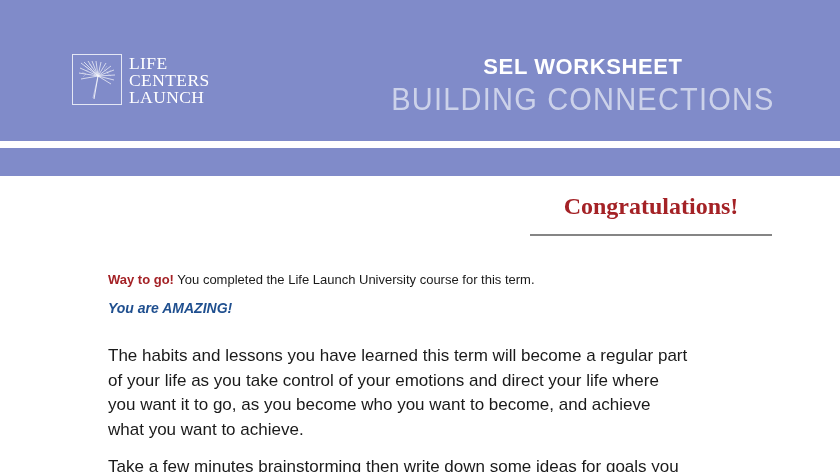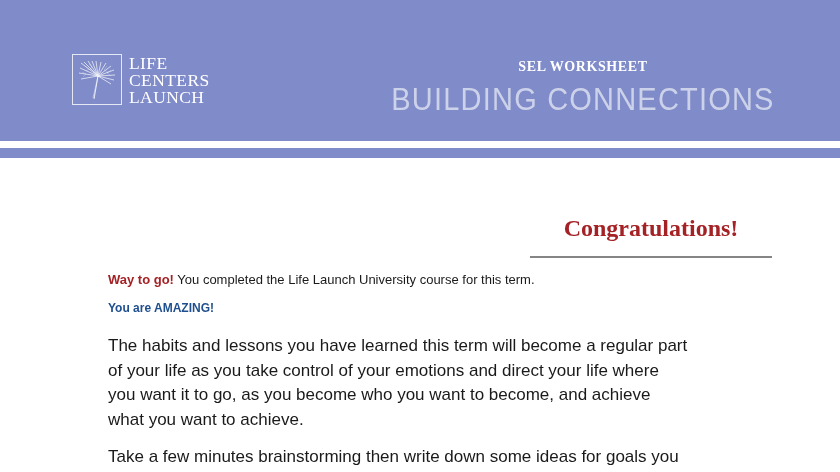--- a/index.html
+++ b/index.html
@@ -14,21 +14,21 @@
     font-family: "Liberation Sans", sans-serif;
     position: relative;
   }
 
   
   .header {
     position: absolute;
     left: 0;
     top: 0;
     width: 840px;
-    height: 141px;
+    height: 176px;
     background: #808bc9;
   }
 
   .header-gap {
     position: absolute;
     left: 0;
     top: 141px;
     width: 840px;
     height: 7px;
     background: #ffffff;
@@ -79,44 +79,44 @@
   
   .header-titles {
     position: absolute;
     left: 390px;
     top: 55px;
     width: 386px;
     text-align: center;
   }
   .title-main {
     color: #ffffff;
-    font-family: Liberation Serif, serif;
-    font-weight: bold;
-    font-size: 14px;
+    font-family: Liberation Sans, sans-serif;
+    font-weight: bold;
+    font-size: 22px;
     letter-spacing: 0.6px;
     line-height: 24px;
   }
   .title-sub {
     color: #ccd2ea;
     font-family: "Liberation Sans", sans-serif;
     font-weight: 300;
     font-size: 29px;
     letter-spacing: 1.2px;
     line-height: 34px;
     margin-top: 3px;
     transform: scaleY(1.05);
     transform-origin: top center;
     white-space: nowrap;
   }
 
   
   .congrats-wrap {
     position: absolute;
     left: 530px;
-    top: 214px;
+    top: 192px;
     width: 242px;
   }
   .congrats {
     color: #a42226;
     font-family: "Liberation Serif", "DejaVu Serif", serif;
     font-weight: bold;
     font-size: 24px;
     line-height: 28px;
     text-align: center;
     white-space: nowrap;
@@ -141,24 +141,25 @@
   .line-redlead {
     margin: 0 0 6px 0;
     font-size: 13px;
     line-height: 23px;
   }
   .line-redlead b {
     color: #a42226;
     font-weight: bold;
   }
   .line-amazing {
-    margin: 0 0 14px 0;
+    margin: 0 0 24px 0;
     color: #1f4f8f;
     font-weight: bold;
-    font-size: 12px;
+    font-style: italic;
+    font-size: 14px;
     line-height: 23px;
   }
   .para {
     margin: 6px 0 13px 0;
     font-size: 17px;
     line-height: 24.5px;
   }
 </style>
 </head>
 <body>

